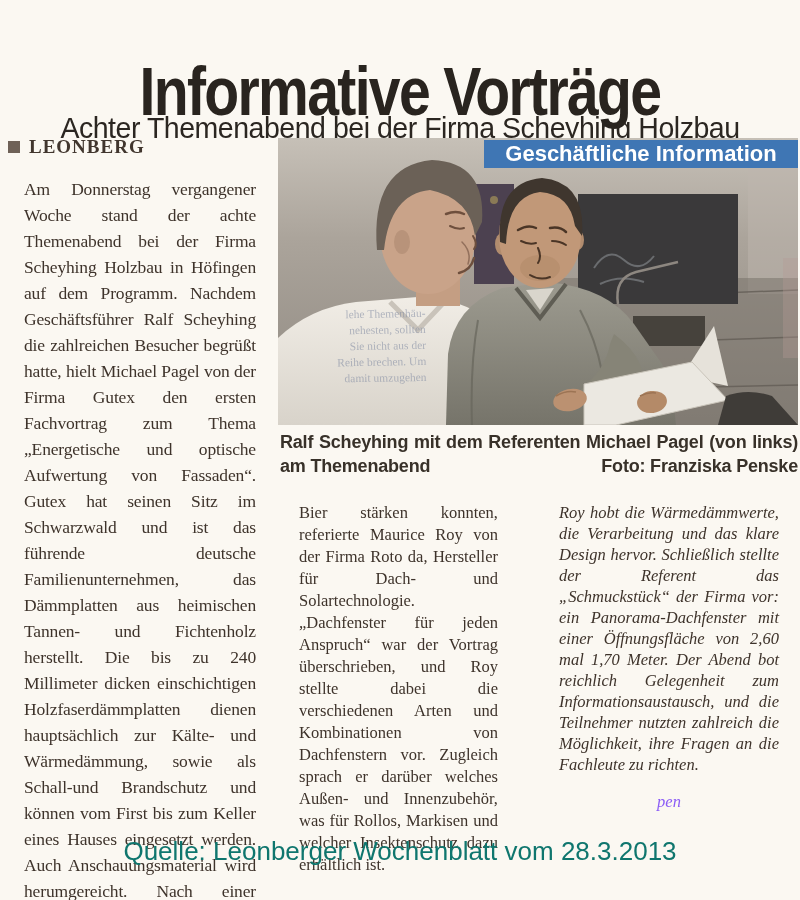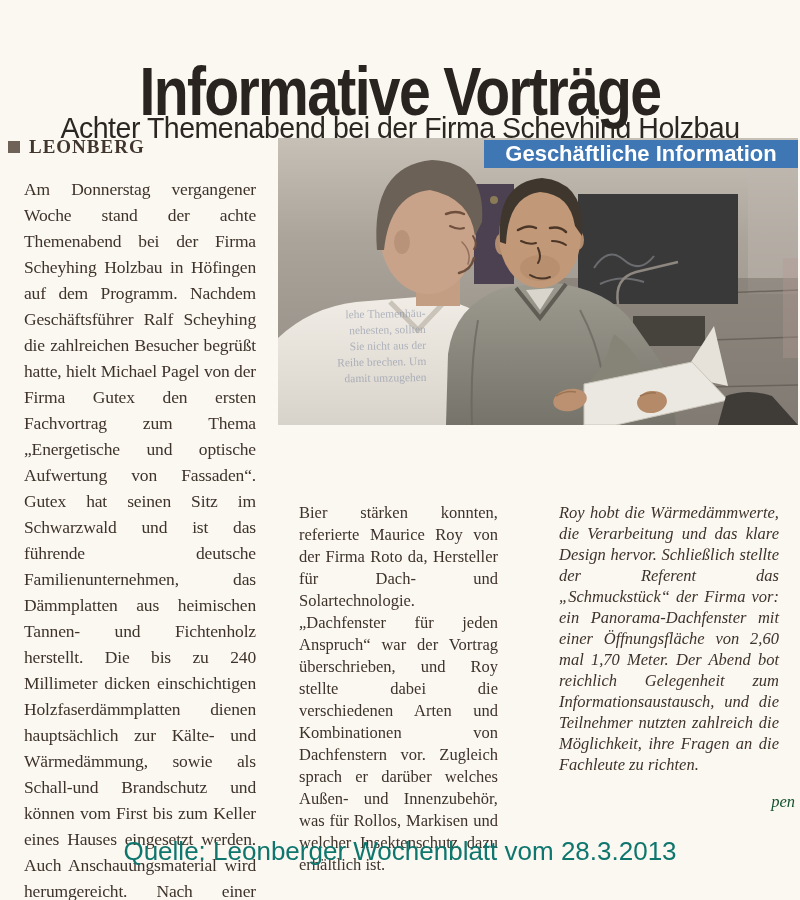--- a/index.html
+++ b/index.html
@@ -24,21 +24,21 @@
   .col p{margin:16px;text-align:justify;hyphens:auto;-webkit-hyphens:auto;}
   .col1{left:8px;top:134px;width:264px;font-size:17.5px;line-height:26px;letter-spacing:-0.15px;}
   .col2{left:283px;top:486px;width:231px;font-size:16.5px;line-height:22px;}
   .col3{left:543px;top:486px;width:252px;font-size:16.5px;line-height:21px;font-style:italic;}
 
   .kicker{font-family:"Liberation Serif",serif;font-weight:bold;font-size:19px;
     letter-spacing:1px;color:#41362e;margin-bottom:4px;}
   .kicker-square{display:inline-block;width:12px;height:12px;background:#6f6258;
     margin-right:9px;vertical-align:baseline;}
 
-  .signoff{text-align:right;color:#14532d;}
+  .signoff{text-align:center;color:#8b5cf6;}
 
   
   .photo{position:absolute;left:278px;top:138px;width:520px;height:287px;margin:0;padding:0;}
   .photo svg{display:block;}
   .banner{
     position:absolute;top:2px;right:0;width:314px;height:28px;
     background:#3f76b4;color:#ffffff;font-weight:bold;font-size:22px;
     line-height:28px;text-align:center;letter-spacing:0;
   }
   .ghost{
@@ -180,20 +180,24 @@
 
     <div class="ghost">
       <span>lehe Themenhäu-</span>
       <span>nehesten, sollten</span>
       <span>Sie nicht aus der</span>
       <span>Reihe brechen. Um</span>
       <span>damit umzugehen</span>
     </div>
   </figure>
 
+  <div class="caption">
+    <span>Ralf Scheyhing mit dem Referenten Michael Pagel (von links) am Themenabend</span>
+    <span class="credit">Foto: Franziska Penske</span>
+  </div>
 
   <div class="col col2">
     <p lang="de">Bier stärken konnten, referierte Maurice Roy von der Firma Roto da, Hersteller für Dach- und Solartechnologie. „Dachfenster für jeden Anspruch“ war der Vortrag überschrieben, und Roy stellte dabei die verschiedenen Arten und Kombinationen von Dachfenstern vor. Zugleich sprach er darüber welches Außen- und Innenzubehör, was für Rollos, Markisen und welcher Insektenschutz dazu erhältlich ist.</p>
   </div>
 
   <div class="col col3">
     <p lang="de">Roy hobt die Wärmedämmwerte, die Verarbeitung und das klare Design hervor. Schließlich stellte der Referent das „Schmuckstück“ der Firma vor: ein Panorama-Dachfenster mit einer Öffnungsfläche von 2,60 mal 1,70 Meter. Der Abend bot reichlich Gelegenheit zum Informationsaustausch, und die Teilnehmer nutzten zahlreich die Möglichkeit, ihre Fragen an die Fachleute zu richten.</p>
     <div class="signoff">pen</div>
   </div>
 

